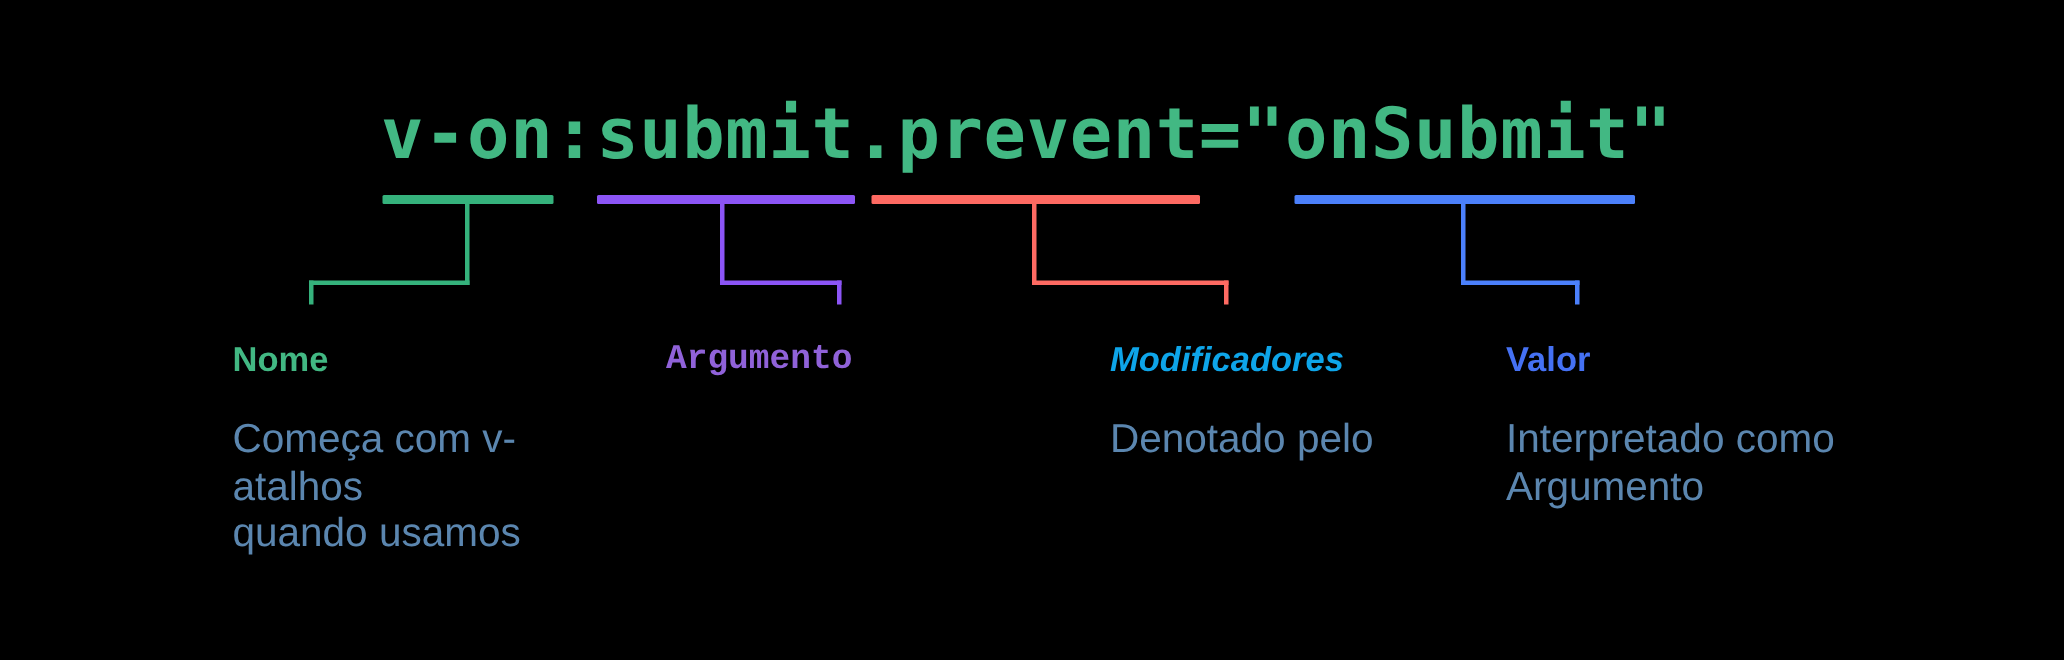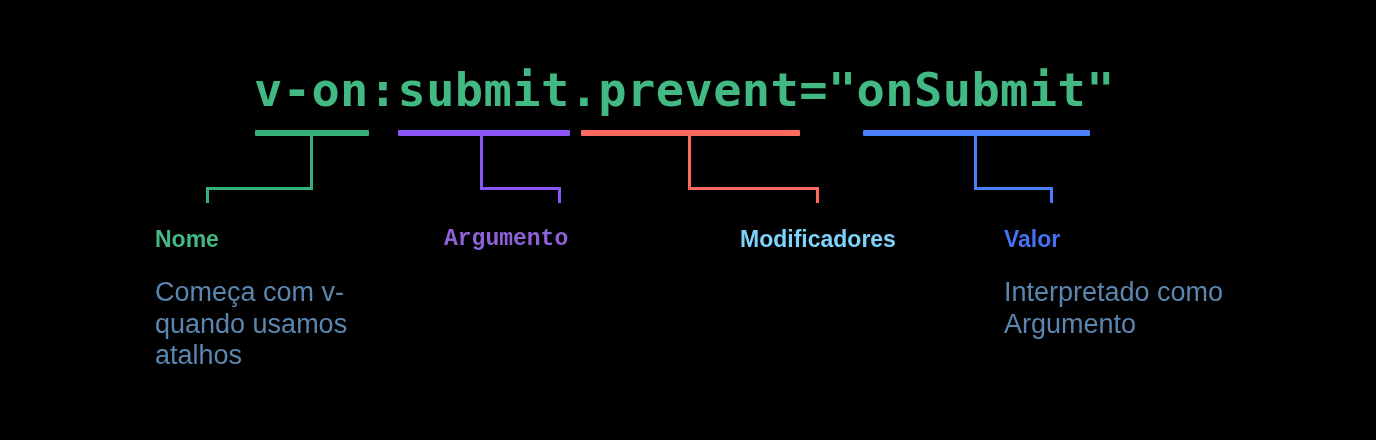--- a/index.html
+++ b/index.html
@@ -90,36 +90,37 @@
 
   <div class="code" style="color: rgb(66, 184, 131);">v-on:submit.prevent="onSubmit"</div>
 
   <div class="bar g0-bar" style="background-color: rgb(53, 178, 124);"></div>
   <div class="vline g0-v" style="background-color: rgb(53, 178, 124);"></div>
   <div class="hline g0-h" style="background-color: rgb(53, 178, 124);"></div>
   <div class="vline g0-t" style="background-color: rgb(53, 178, 124);"></div>
   <div class="label g0-label" style="color: rgb(66, 184, 131);">Nome</div>
   <div class="desc g0-desc" style="color: rgb(91, 134, 175);">
     <div>Começa com v-</div>
+    <div>atalhos</div>
     <div>quando usamos</div>
-    <div>atalhos</div>
   </div>
 
   <div class="bar g1-bar" style="background-color: rgb(140, 85, 246);"></div>
   <div class="vline g1-v" style="background-color: rgb(140, 85, 246);"></div>
   <div class="hline g1-h" style="background-color: rgb(140, 85, 246);"></div>
   <div class="vline g1-t" style="background-color: rgb(140, 85, 246);"></div>
   <div class="label g1-label" style="color: rgb(144, 98, 217);">Argumento</div>
 
   <div class="bar g2-bar" style="background-color: rgb(254, 106, 98);"></div>
   <div class="vline g2-v" style="background-color: rgb(254, 106, 98);"></div>
   <div class="hline g2-h" style="background-color: rgb(254, 106, 98);"></div>
   <div class="vline g2-t" style="background-color: rgb(254, 106, 98);"></div>
-  <div class="label g2-label" style="color: #7dd3fc;">Modificadores</div>
+  <div class="label g2-label" style="color: #0ea5e9; font-style: italic;">Modificadores</div>
   <div class="desc g2-desc" style="color: rgb(91, 134, 175);">
+    <div>Denotado pelo</div>
   </div>
 
   <div class="bar g3-bar" style="background-color: rgb(75, 128, 251);"></div>
   <div class="vline g3-v" style="background-color: rgb(75, 128, 251);"></div>
   <div class="hline g3-h" style="background-color: rgb(75, 128, 251);"></div>
   <div class="vline g3-t" style="background-color: rgb(75, 128, 251);"></div>
   <div class="label g3-label" style="color: rgb(69, 113, 243);">Valor</div>
   <div class="desc g3-desc" style="color: rgb(91, 134, 175);">
     <div>Interpretado como</div>
     <div>Argumento</div>

